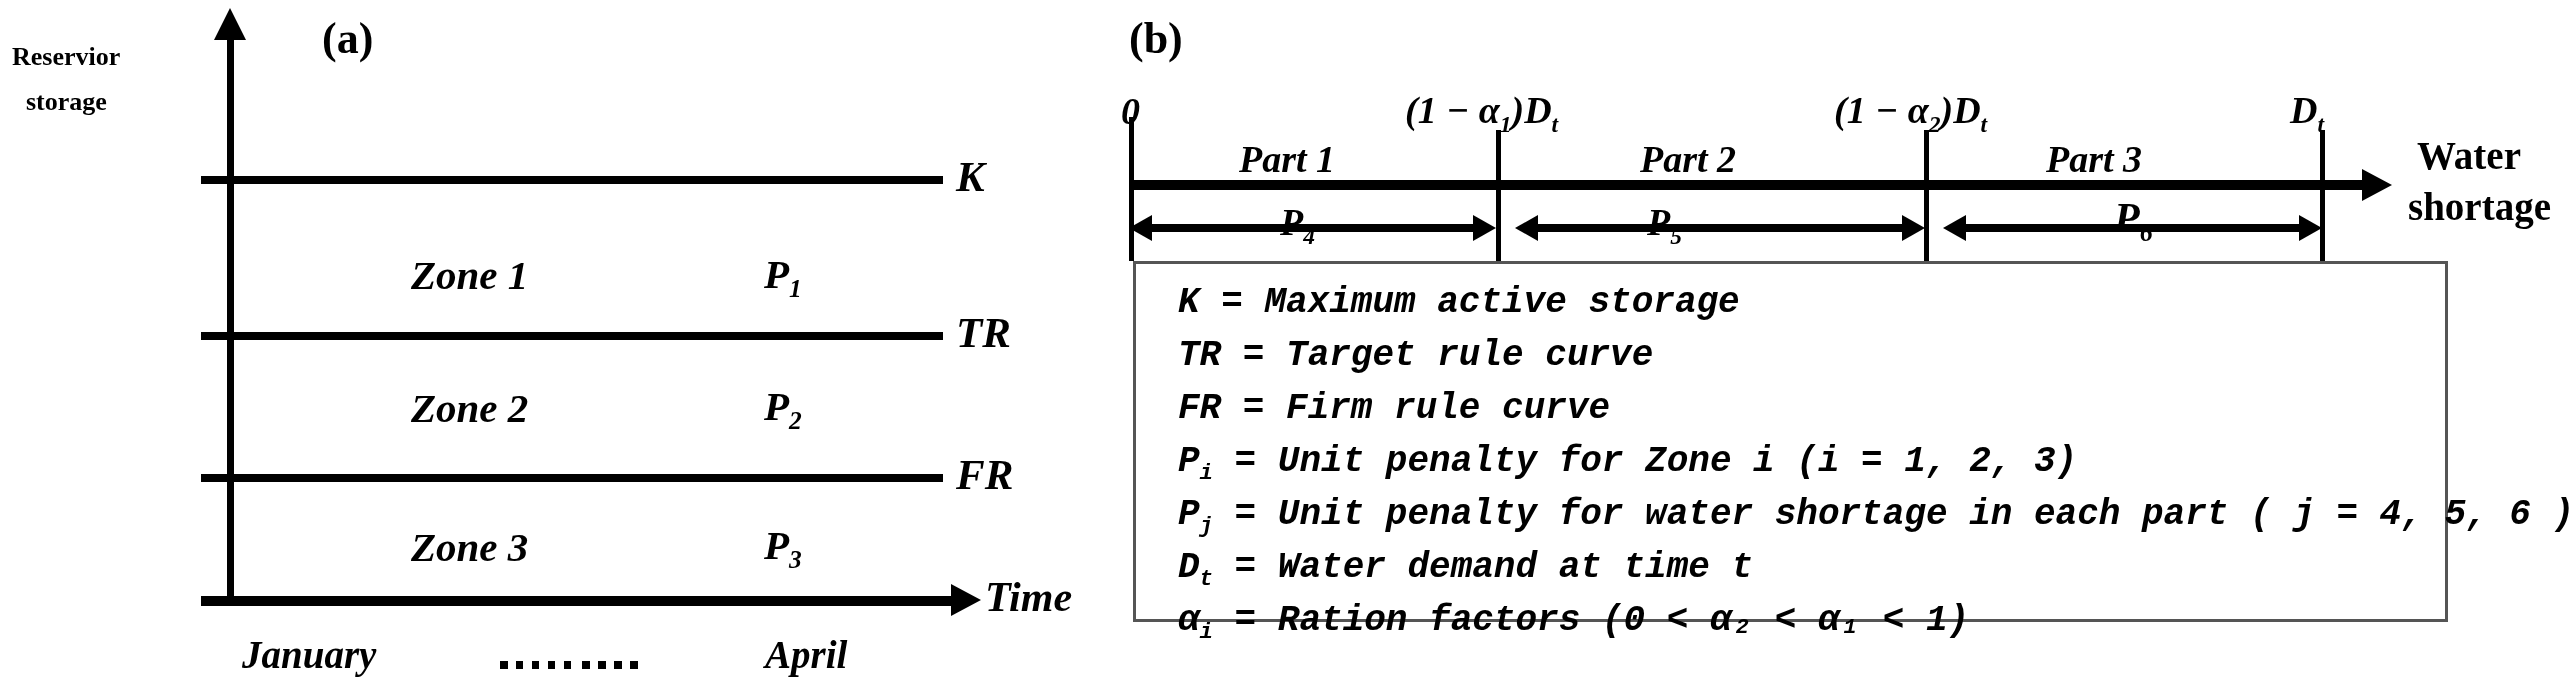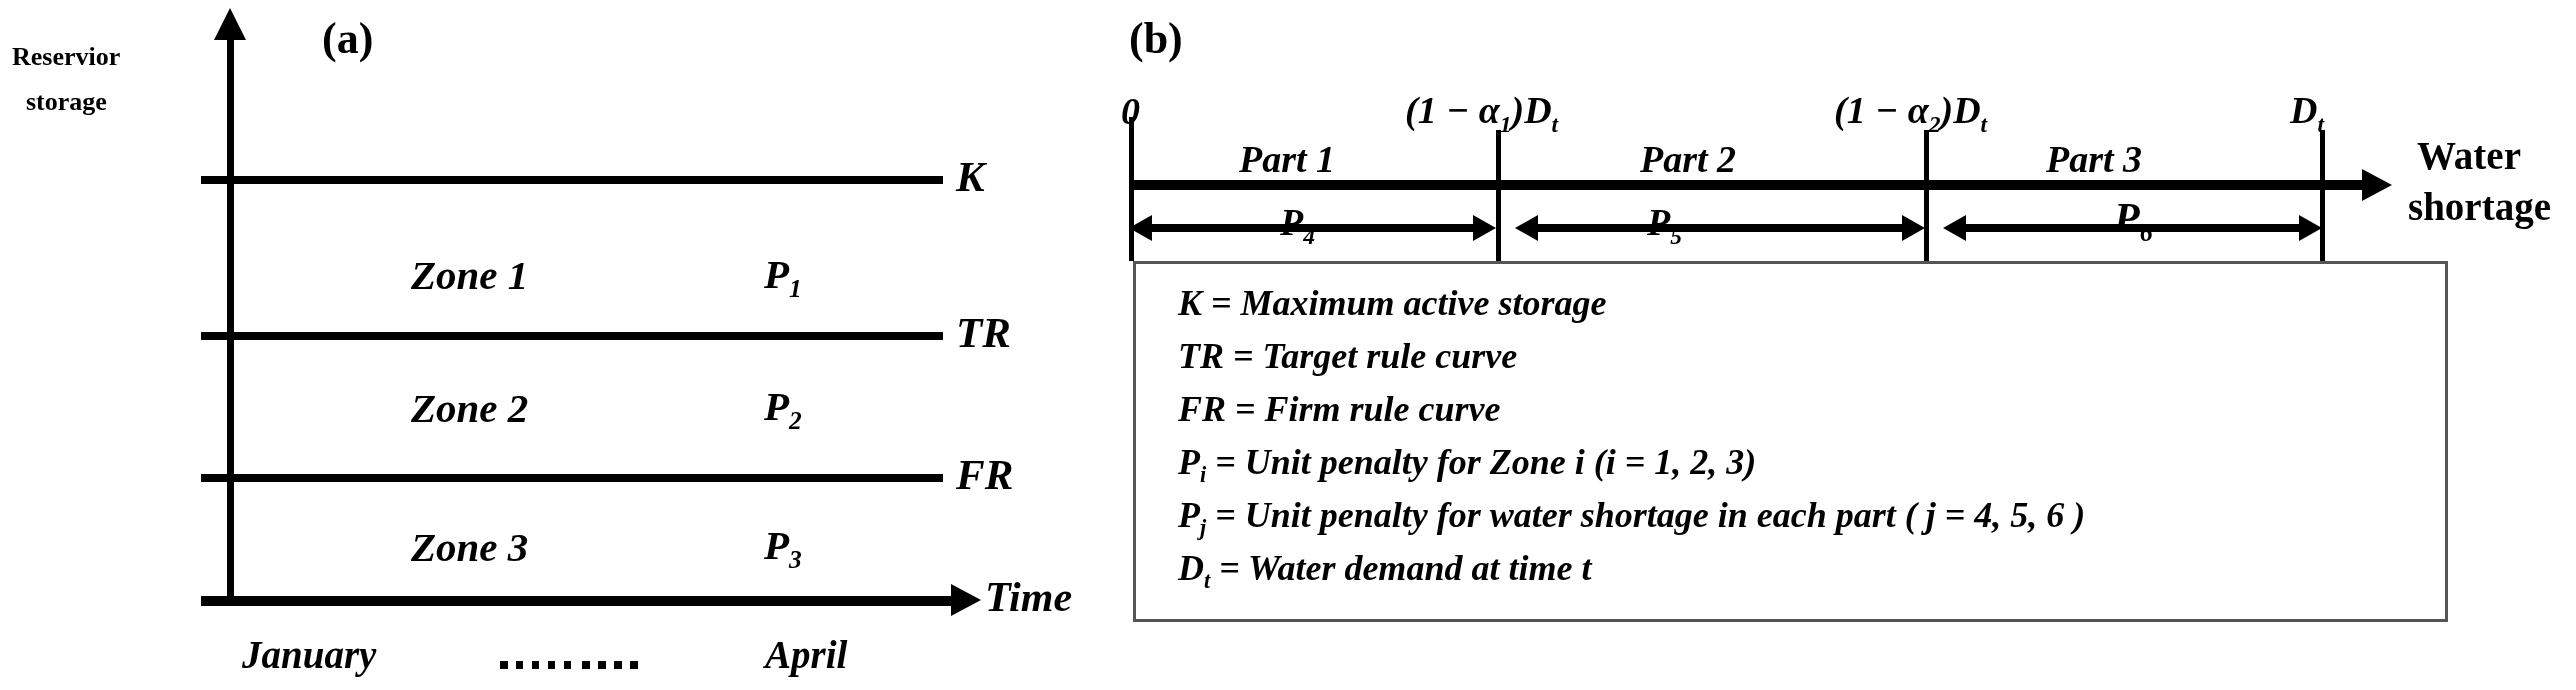--- a/index.html
+++ b/index.html
@@ -146,21 +146,21 @@
     <div class="hline" style="left:1964px;top:224px;width:336px;height:7.6px;"></div>
     <div class="ar-r-sm" style="left:2299px;top:215px;"></div>
     <div class="txt it" style="left:2099px;top:197px;font-size:42px;margin-left:15px;">
       <span>P</span><sub>6</sub>
     </div>
 
     <div class="txt up" style="left:2417px;top:136px;font-size:39px;">Water</div>
     <div class="txt up" style="left:2408px;top:187px;font-size:39px;">shortage</div>
   </div>
 
-  <div class="legend-box" style="left:1133px;top:261px;width:1315px;height:361px;">
+  <div class="legend-box" style="left:1133px;top:261px;width:1315px;height:361px;font-family:Liberation Mono, monospace;">
 
     <div class="legend-line" style="left:42px;top:21px;">
       <span class="sym">K</span>
       <span>= Maximum active storage</span>
     </div>
 
     <div class="legend-line" style="left:42px;top:127px;">
       <span class="sym">FR</span>
       <span>= Firm rule curve</span>
     </div>
@@ -178,16 +178,20 @@
     <div class="legend-line" style="left:42px;top:233px;text-align:center;">
       <span class="sym">P</span><sub>j</sub>
       <span>= Unit penalty for water shortage in each part ( j = 4, 5, 6 )</span>
     </div>
 
     <div class="legend-line" style="left:42px;top:286px;">
       <span class="sym">D</span><sub>t</sub>
       <span>= Water demand at time t</span>
     </div>
 
+    <div class="legend-line" style="left:42px;top:339px;">
+      <span class="sym">α</span><sub>i</sub>
+      <span>= Ration factors (0 &lt; α₂ &lt; α₁ &lt; 1)</span>
+    </div>
   </div>
 
 </div>
 
 
 </body></html>

